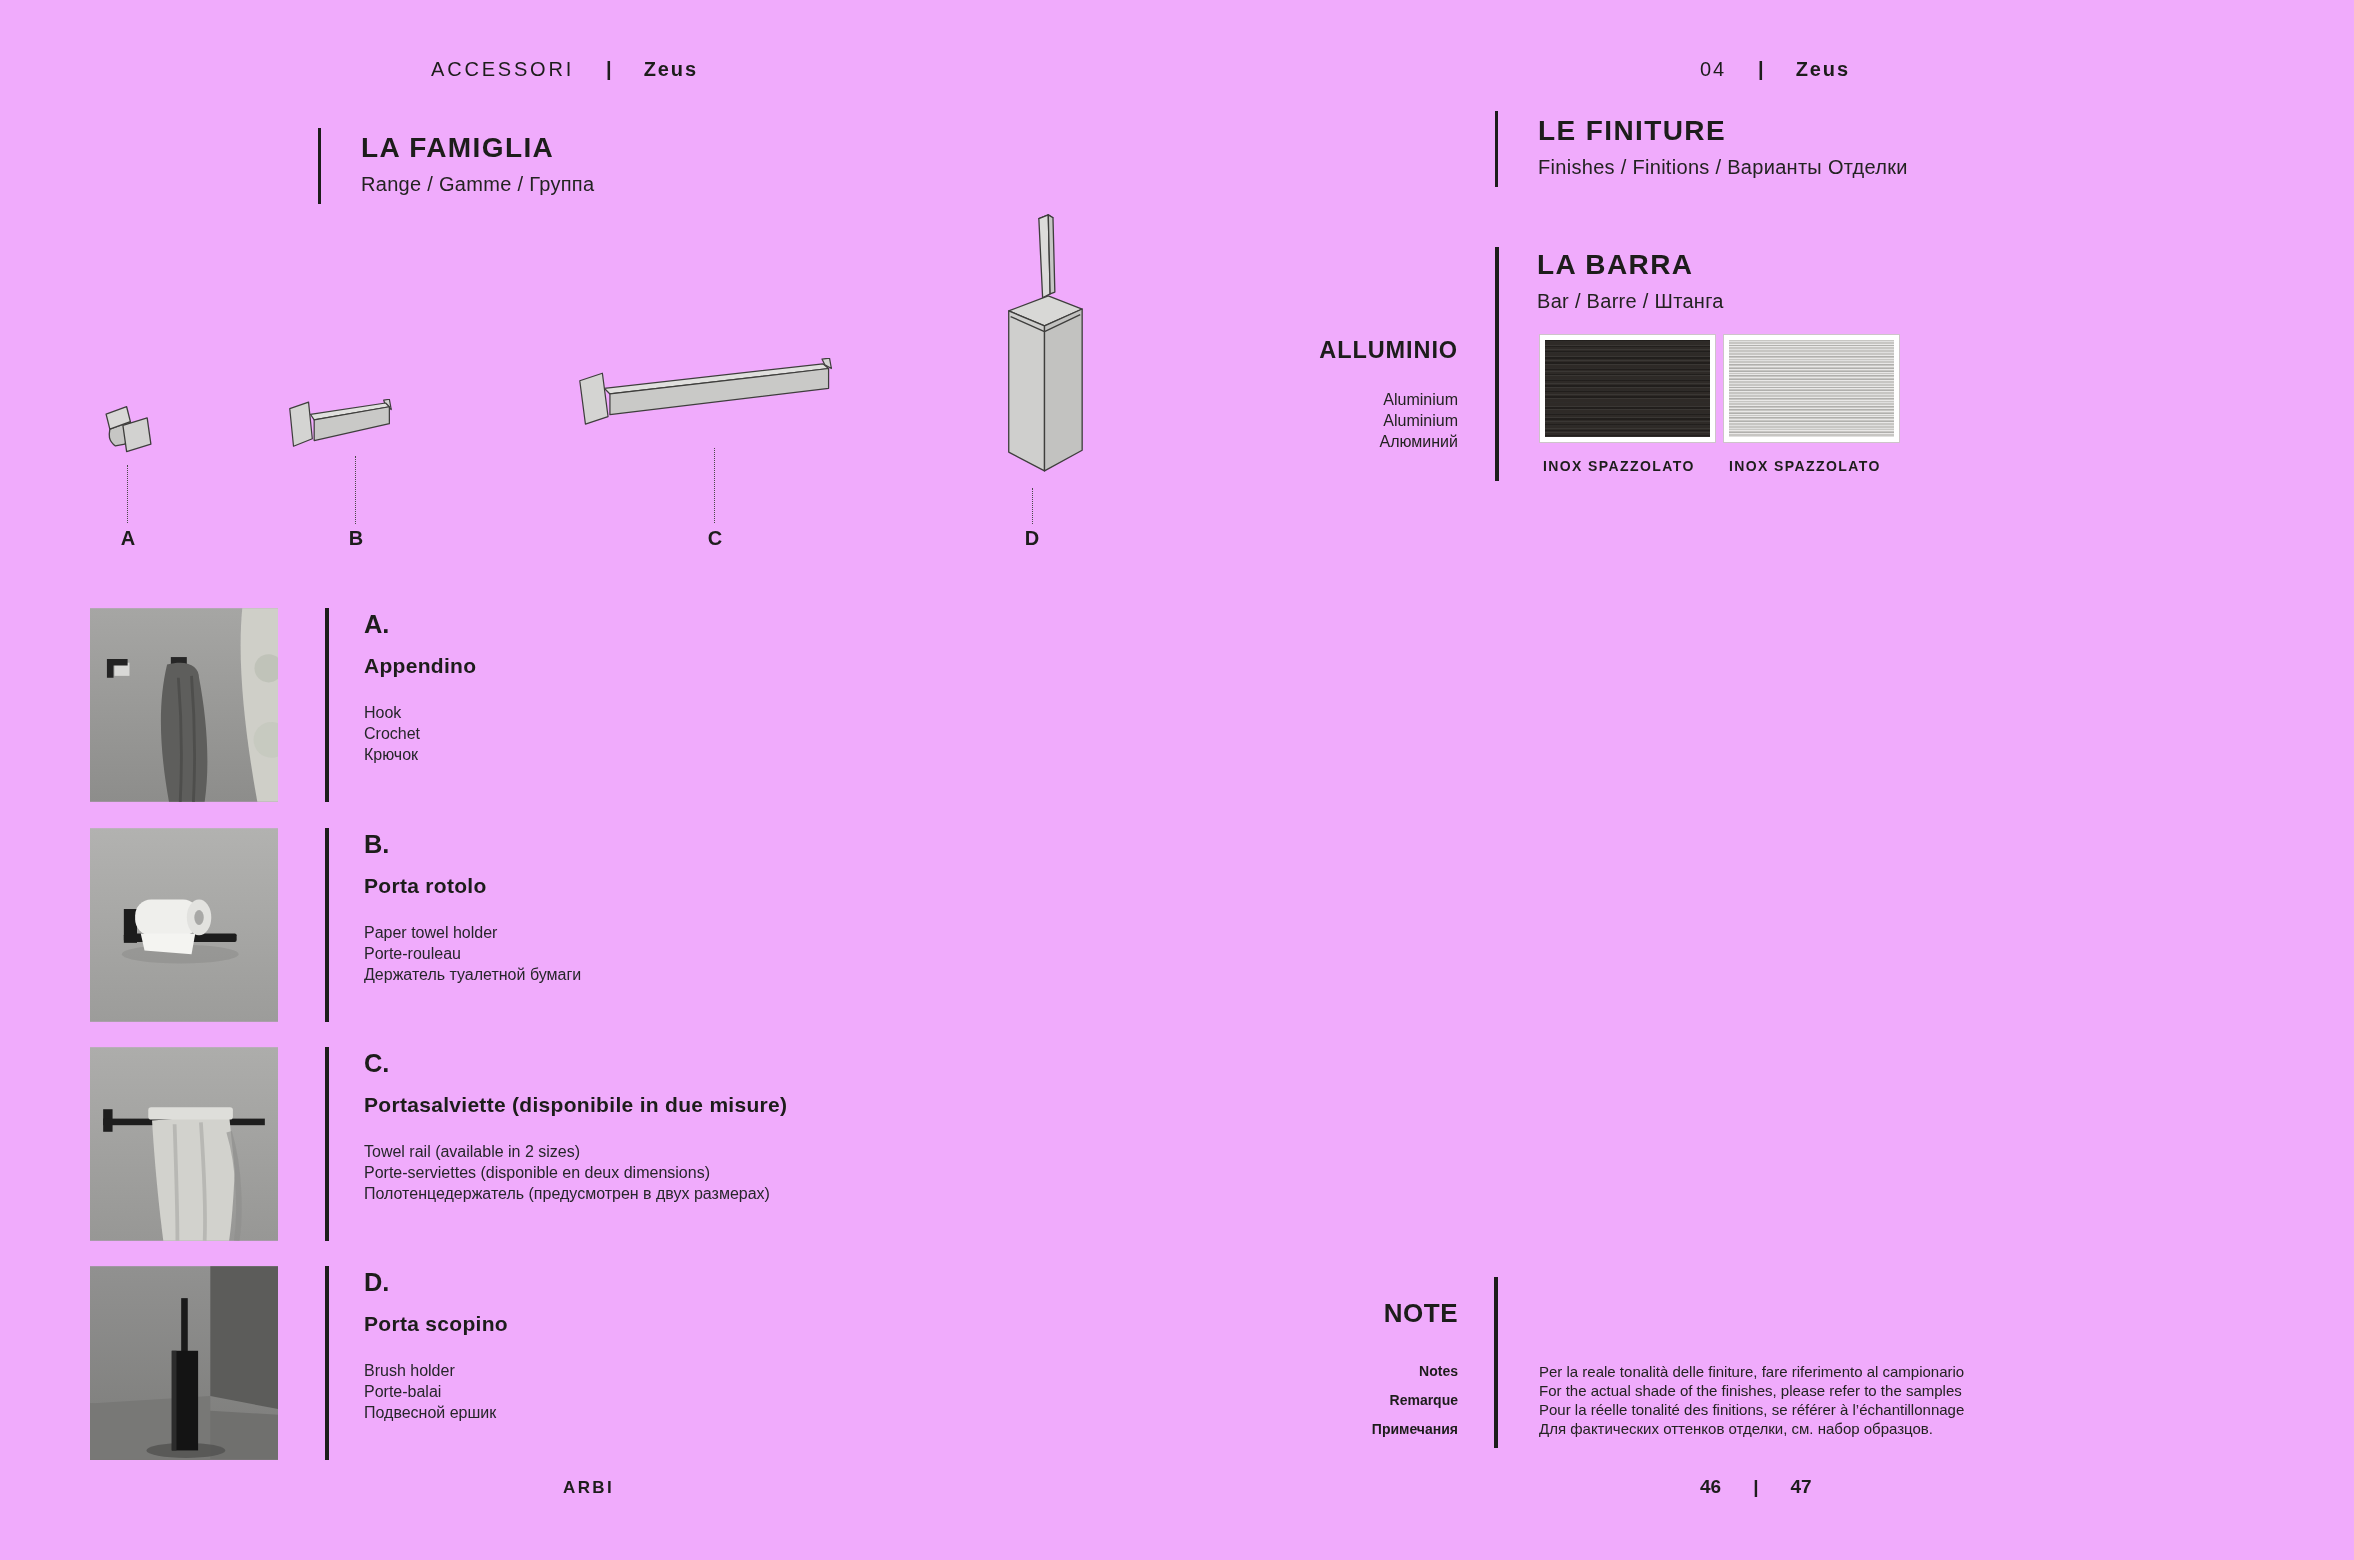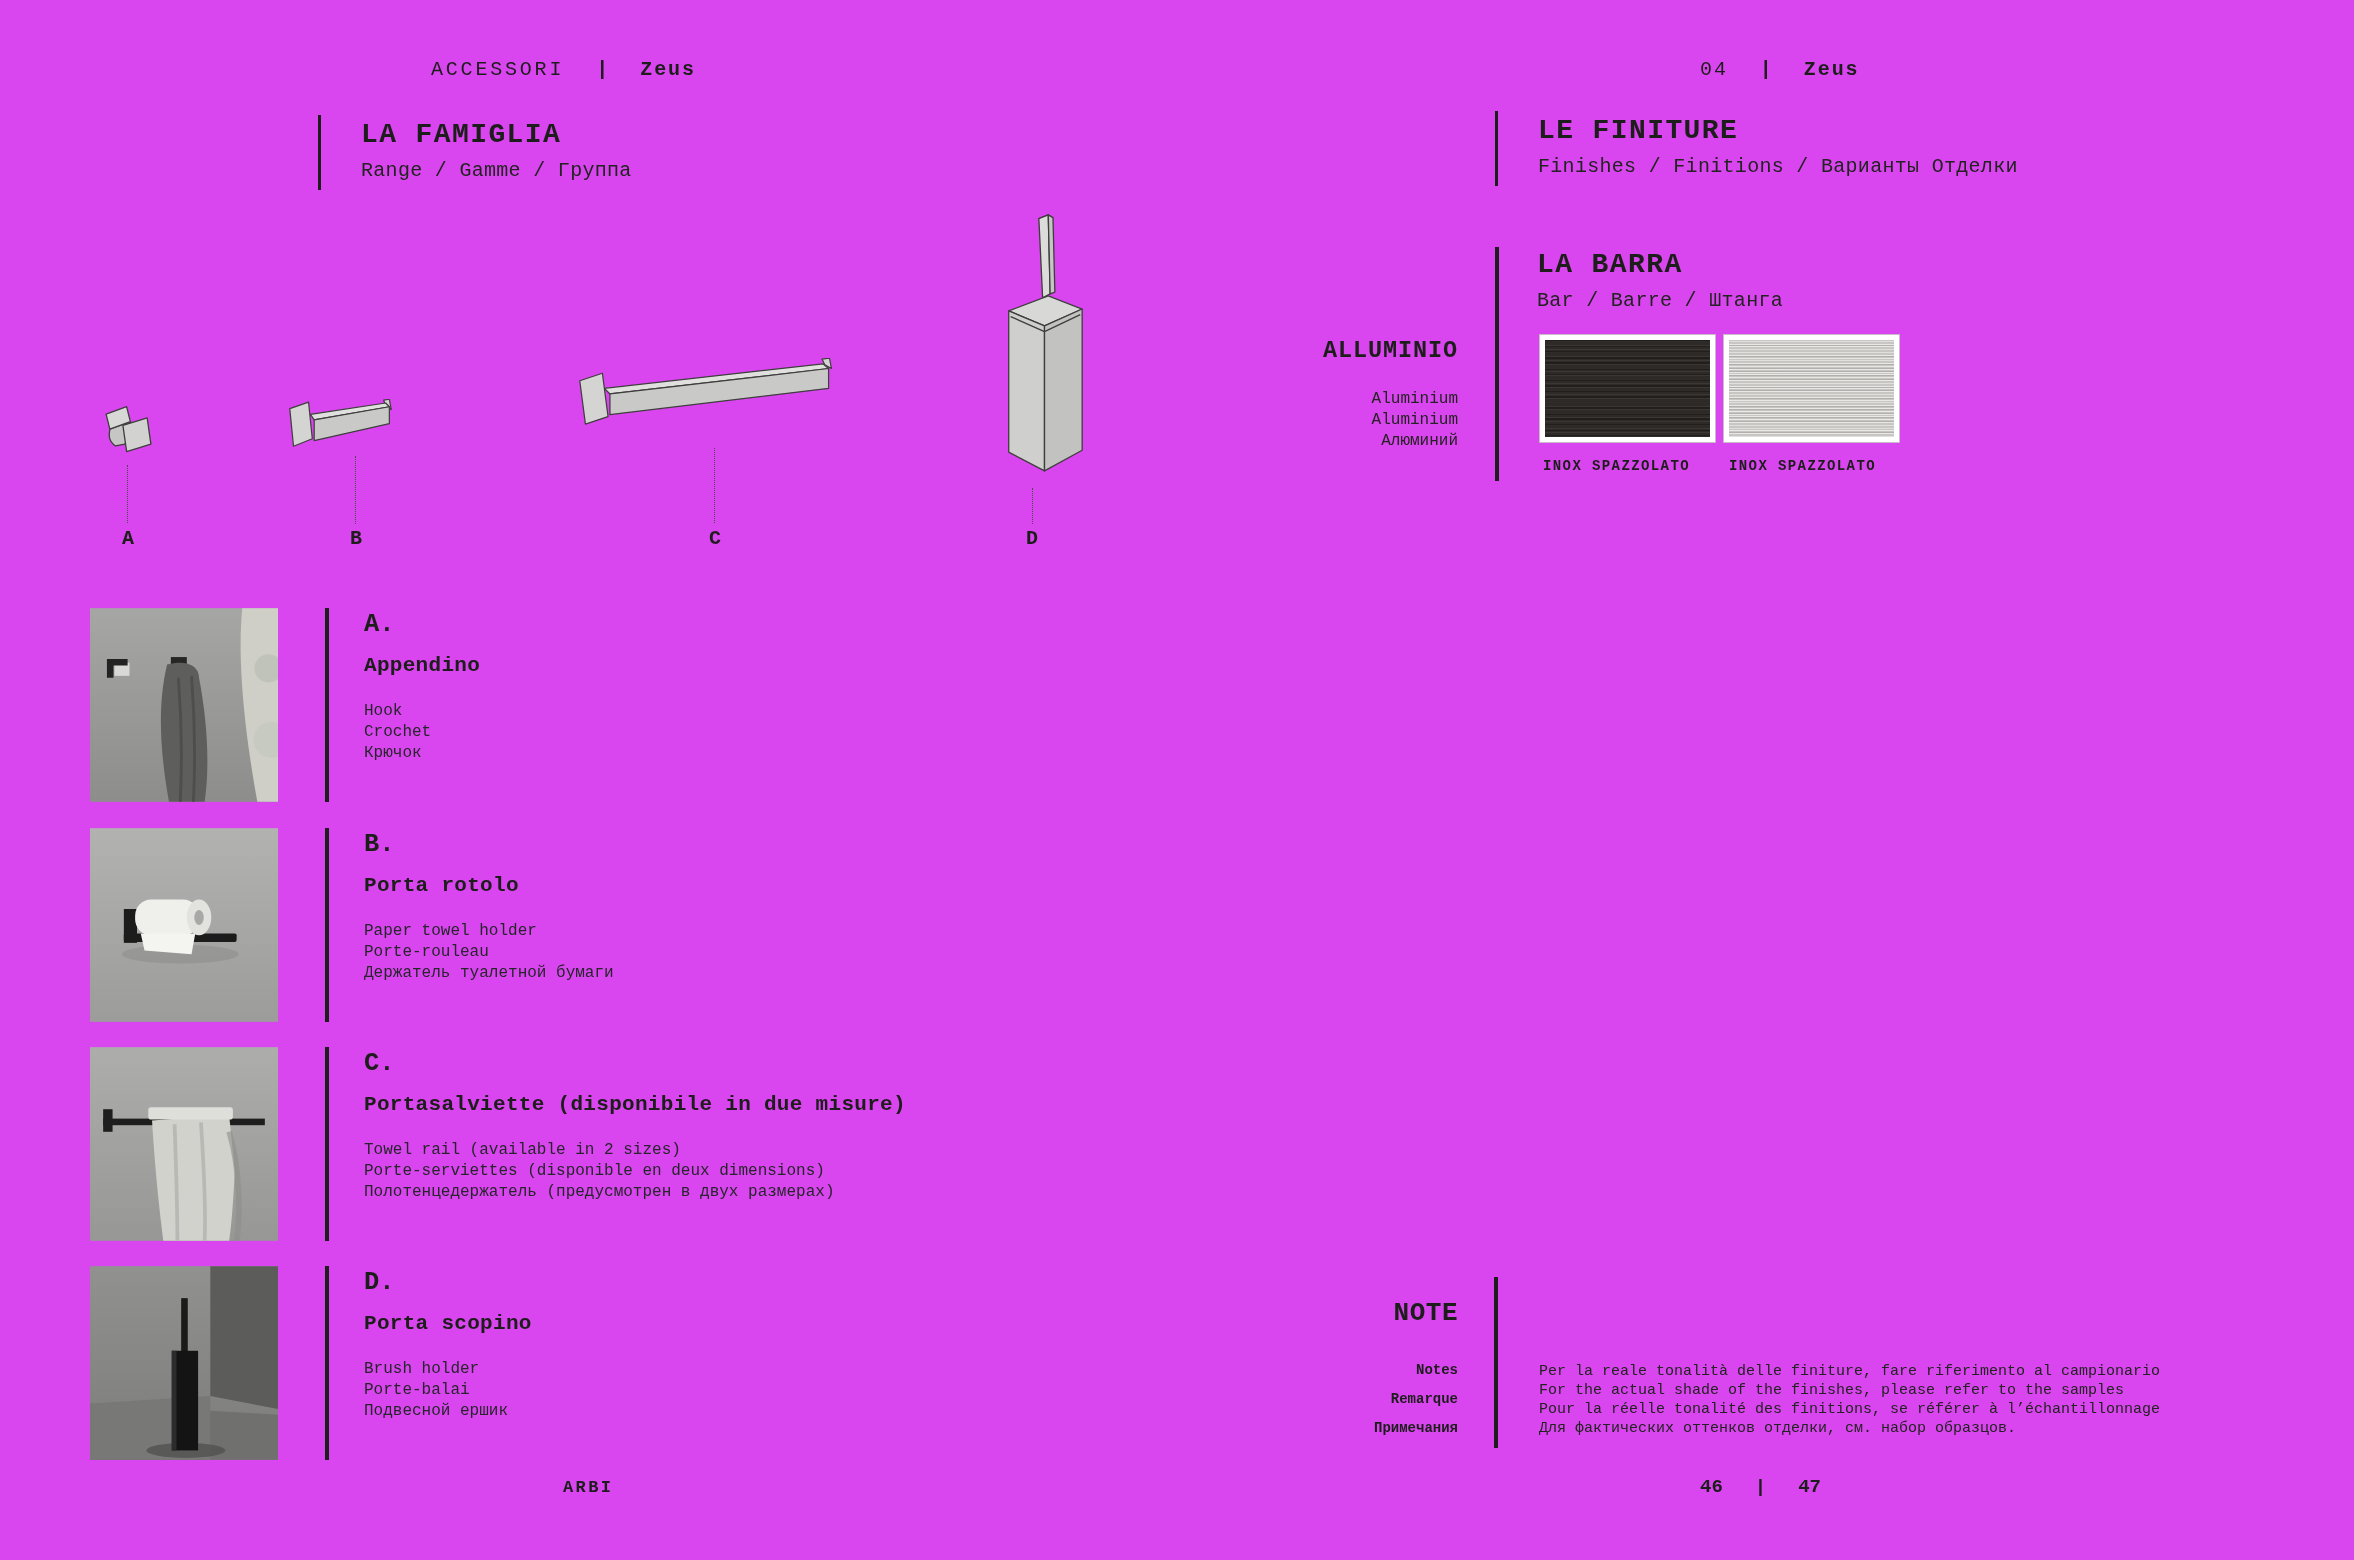--- a/index.html
+++ b/index.html
@@ -1,20 +1,20 @@
 <!DOCTYPE html>
 <html style="font-size:15px"><head>
 <meta charset="utf-8">
 <style>
   * { margin:0; padding:0; box-sizing:border-box; }
   html,body { background:#b5b4b1; }
   .page {
     position:relative; width:2354px; height:1560px;
-    background:#d946ef; color:#1d1d1b; overflow:hidden;
-    font-family:Liberation Mono, monospace;
+    background:#f0abfc; color:#1d1d1b; overflow:hidden;
+    font-family:Liberation Sans, sans-serif;
   }
   
   .hdr { position:absolute; top:58px; display:flex; align-items:center; font-size:20px; }
   .hdr-cat  { letter-spacing:2.8px; }
   .hdr-num  { letter-spacing:1.9px; }
   .hdr-sep  { margin:0 32px; font-weight:600; }
   .hdr-brand{ font-weight:700; letter-spacing:1.9px; }
   .footer-brand { position:absolute; left:563px; top:1478px; font-size:17px; font-weight:700; letter-spacing:2.4px; }
   .footer-pages { top:1476px; font-size:19px; font-weight:700; }
   
@@ -66,21 +66,21 @@
     <span class="hdr-cat">ACCESSORI</span>
     <span class="hdr-sep">|</span>
     <span class="hdr-brand">Zeus</span>
   </div>
   <div class="hdr" style="left:1700px">
     <span class="hdr-num">04</span>
     <span class="hdr-sep">|</span>
     <span class="hdr-brand">Zeus</span>
   </div>
 
-  <div class="sec" style="left:318px;top:115px">
+  <div class="sec" style="left:318px;top:128px">
     <div class="sec-title">LA FAMIGLIA</div>
     <div class="sec-sub">Range / Gamme / Группа</div>
   </div>
 
   <svg class="draw" style="left:102px;top:403px" width="53" height="56" viewBox="0 0 56 60">
     <g fill="#cdcdcb" stroke="#3e3e3c" stroke-width="1.4" stroke-linejoin="round">
       <path d="M8,28 L30,20 C32,34 30,38 24,44 L14,46 C6,40 7,34 8,28 Z" fill="#c6c6c4"></path>
       <polygon points="4,12 26,4 30,20 8,28" fill="#d8d8d6"></polygon>
       <polygon points="22,24 48,16 52,44 26,52" fill="#d2d2d0"></polygon>
     </g>

